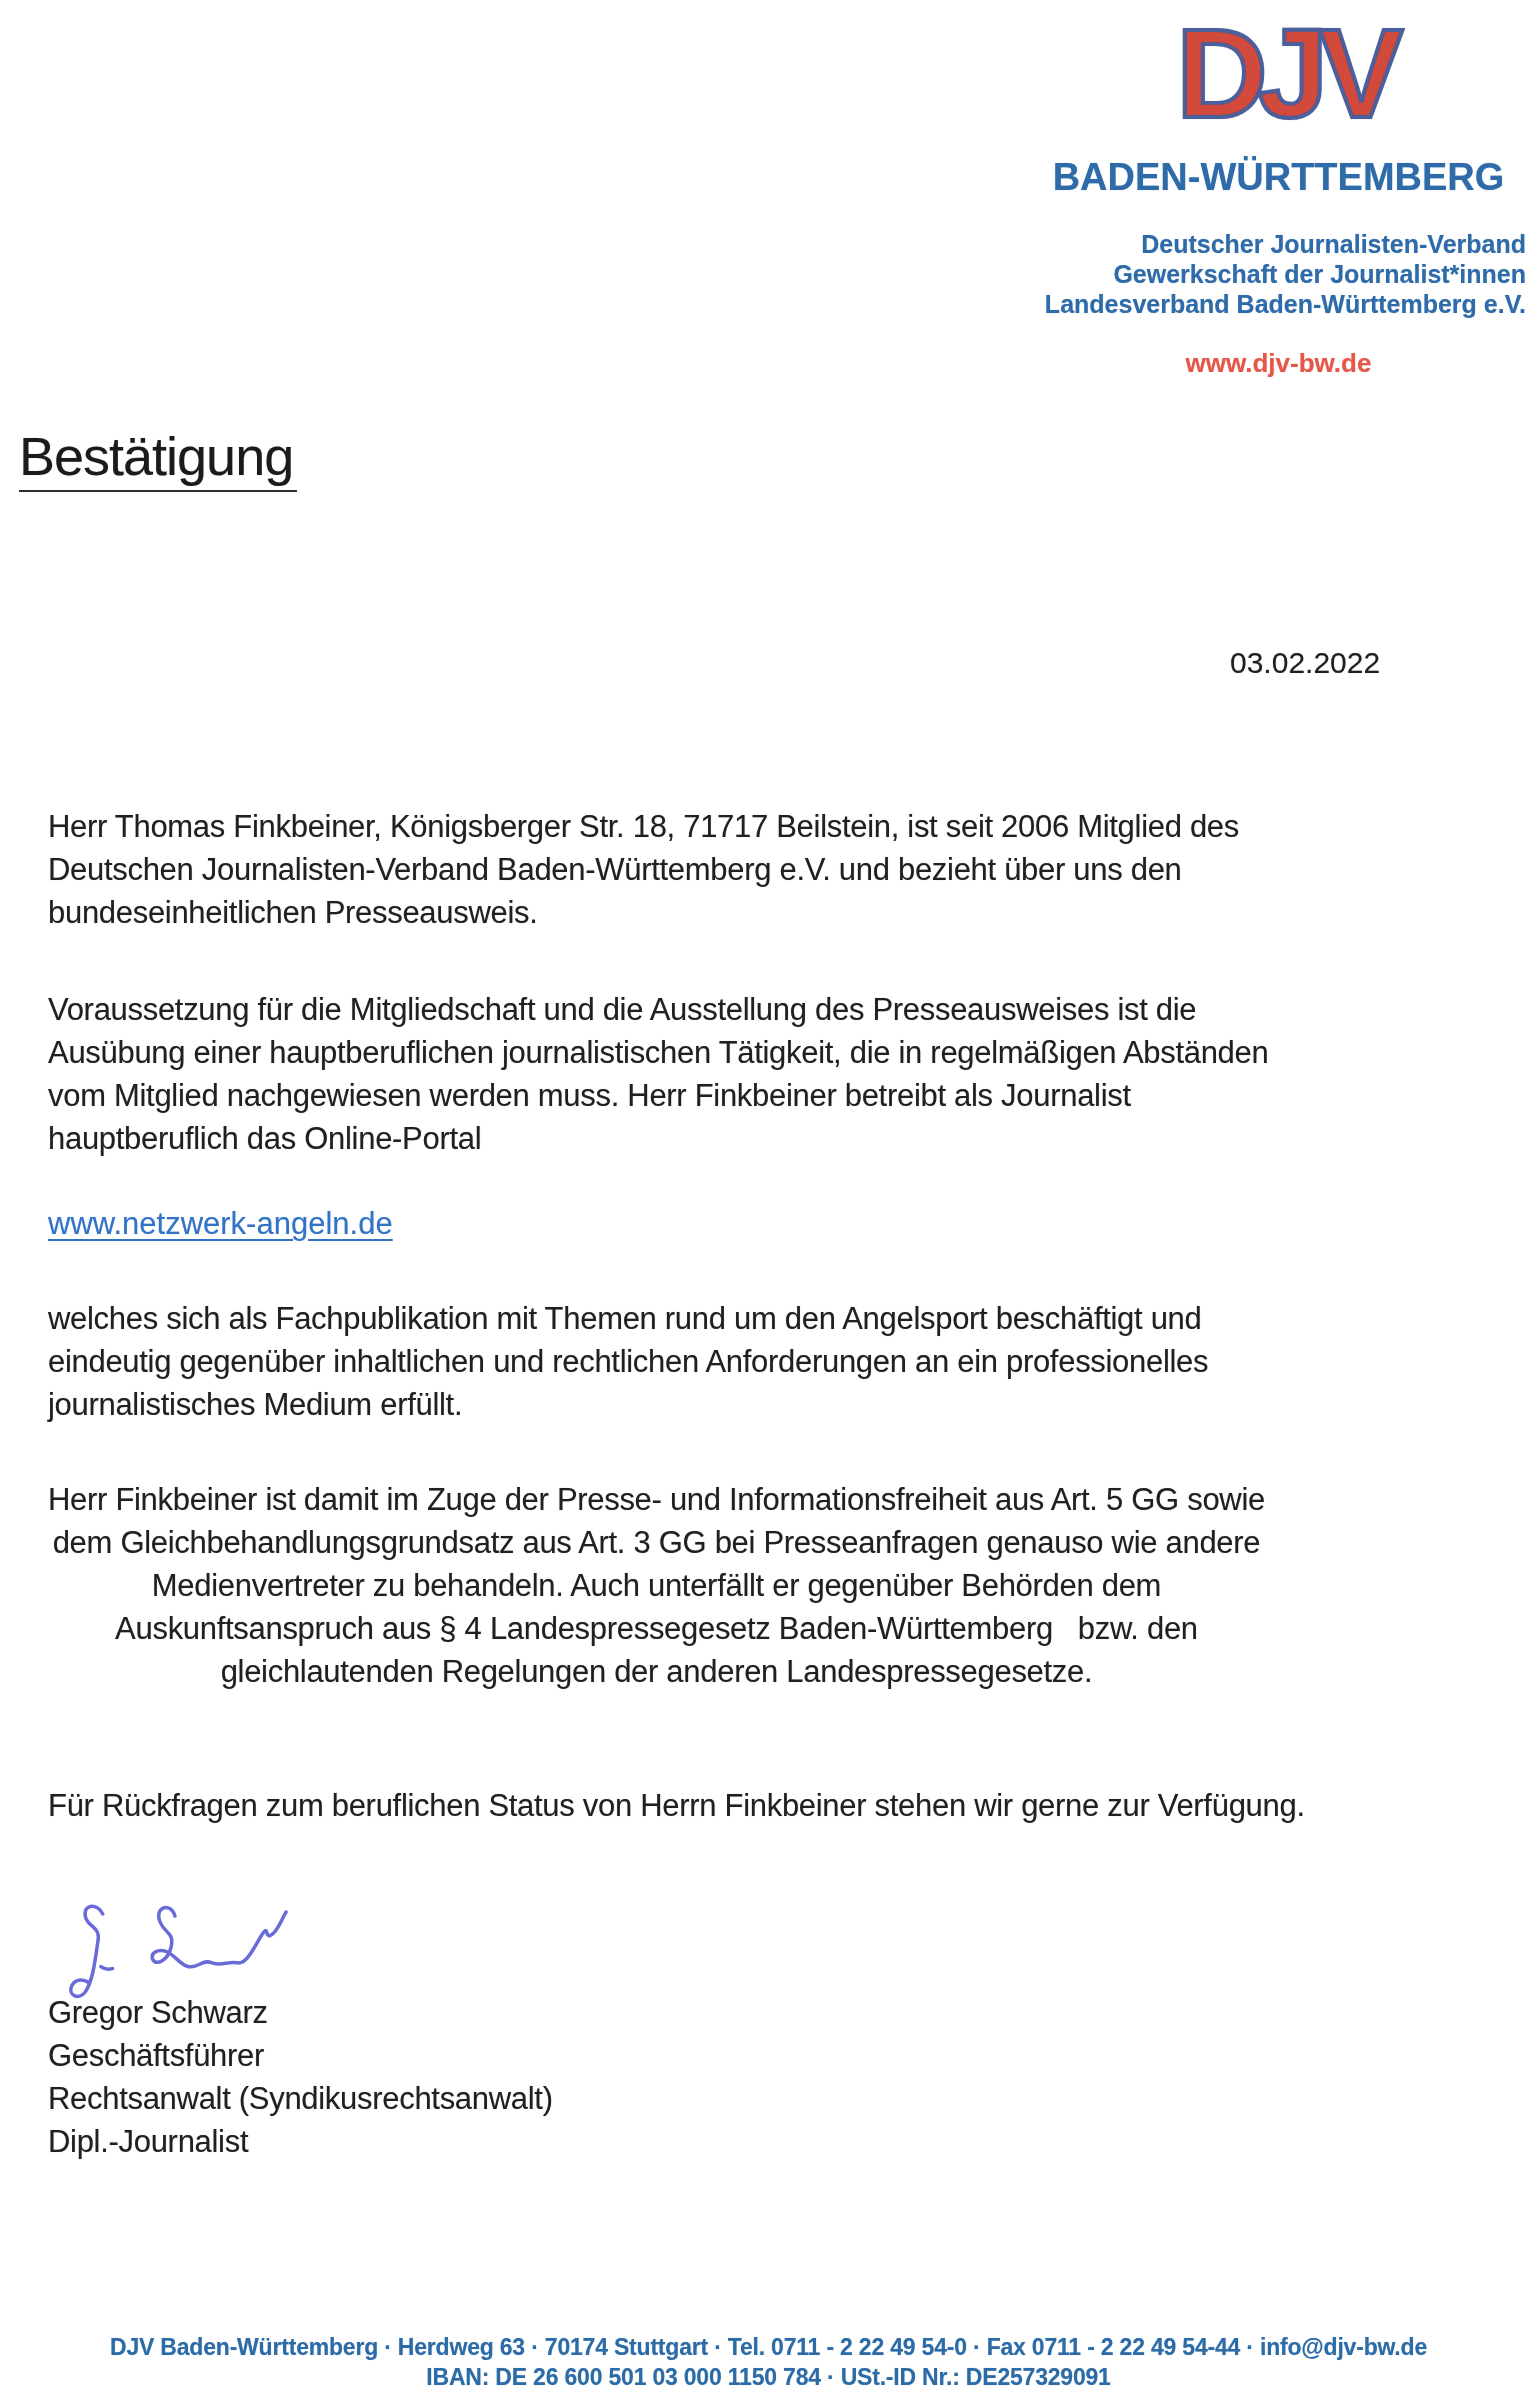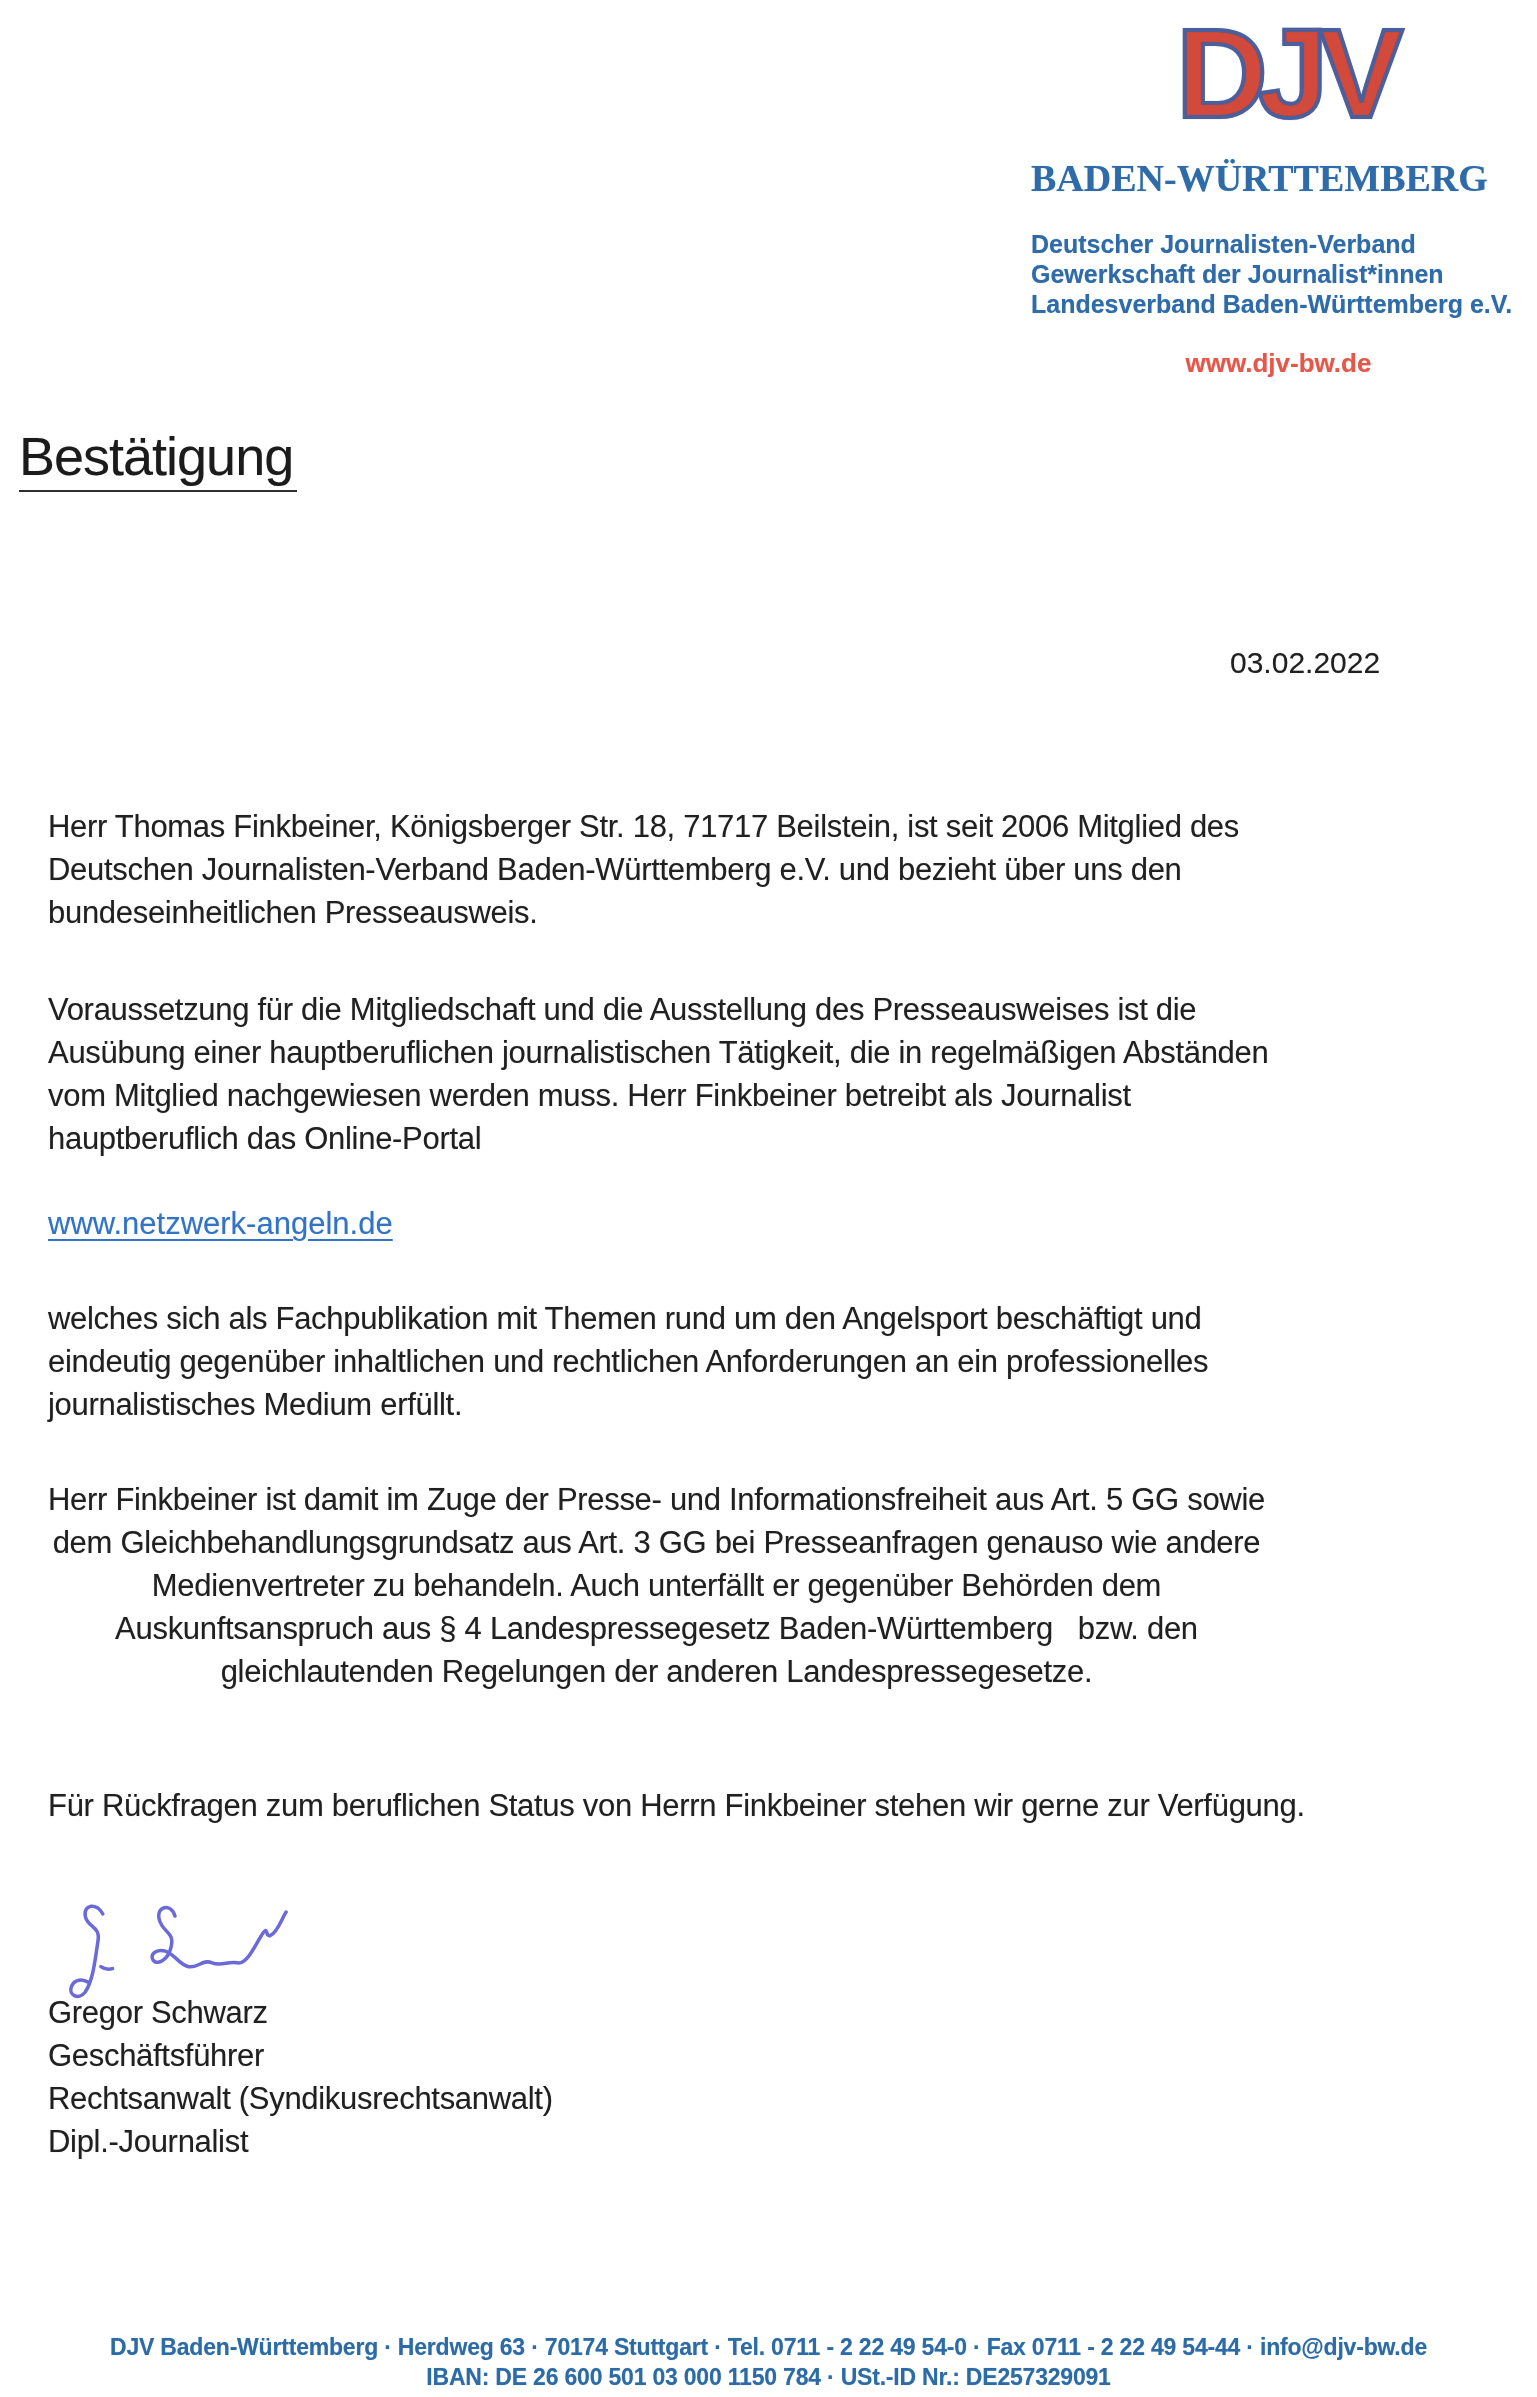--- a/index.html
+++ b/index.html
@@ -10,26 +10,26 @@
     font-family:"Liberation Sans", sans-serif;
     color:#202020;
     overflow:hidden;
     text-shadow:0 0 1px rgba(50,50,50,0.35);
   }
 
   
   #logo-svg{position:absolute;left:1165px;top:1.9px;width:240px;height:140px;}
   #region{
     position:absolute;left:1031px;top:156px;width:495px;
-    text-align:left;font-size:38px;font-weight:bold;letter-spacing:0px;
-    color:#2e6ba8;text-shadow:0 0 1px rgba(46,107,168,0.5);font-family:Liberation Serif, serif;
+    text-align:center;font-size:38px;font-weight:bold;letter-spacing:0px;
+    color:#2e6ba8;text-shadow:0 0 1px rgba(46,107,168,0.5);
   }
   #org-lines{
     position:absolute;left:1031px;top:229px;width:495px;
-    text-align:left;font-size:25px;font-weight:bold;line-height:30px;
+    text-align:right;font-size:25px;font-weight:bold;line-height:30px;
     color:#2e6ba8;text-shadow:0 0 1px rgba(46,107,168,0.45);
   }
   #website{
     position:absolute;left:1031px;top:348px;width:495px;
     text-align:center;font-size:26px;font-weight:bold;
     color:#e4584b;text-decoration:none;text-shadow:0 0 1px rgba(228,88,75,0.45);
   }
 
   
   #title{

